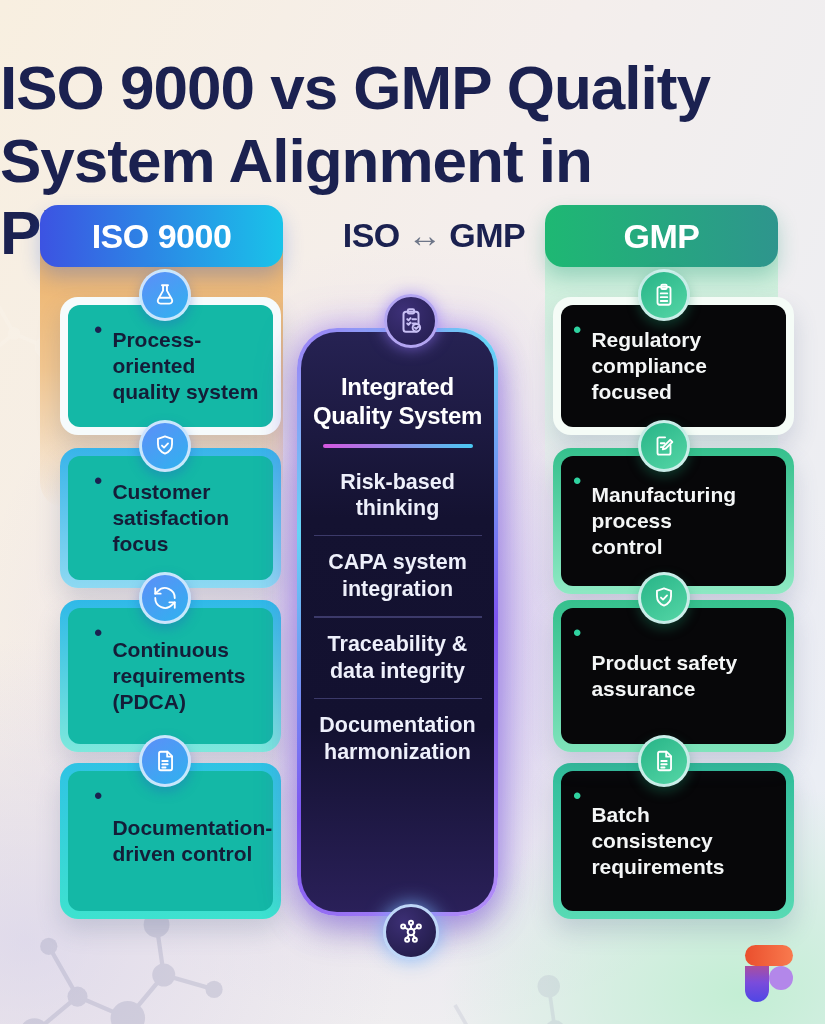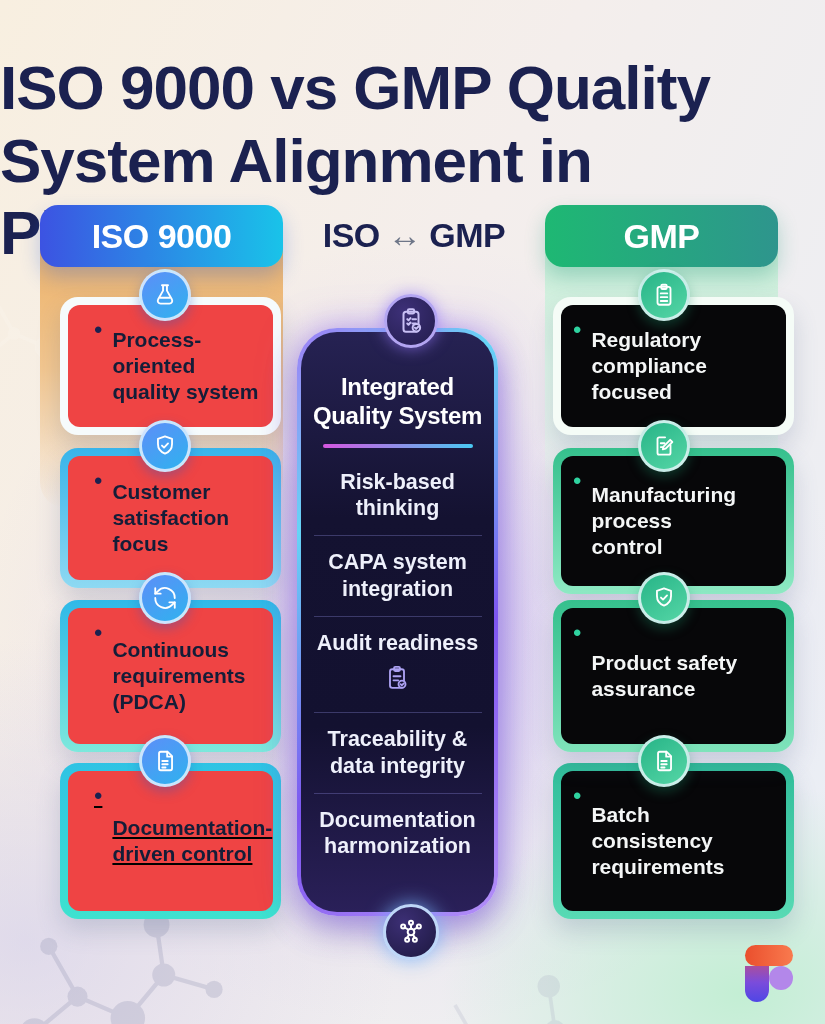--- a/index.html
+++ b/index.html
@@ -28,45 +28,45 @@
   .col-header{position:absolute;top:205px;height:62px;border-radius:18px;
     display:flex;align-items:center;justify-content:center;
     color:#fff;font-size:34px;font-weight:bold;letter-spacing:-.5px;}
   .col-header.iso{left:40px;width:243px;
     background:linear-gradient(90deg,#3c53e2,#19c3e9);
     box-shadow:0 10px 20px rgba(45,100,220,.30);}
   .col-header.gmp{left:545px;width:233px;
     background:linear-gradient(90deg,#1eb873,#2e958d);
     box-shadow:0 10px 20px rgba(30,150,120,.30);}
   .mid-header{position:absolute;top:216px;left:283px;width:262px;text-align:center;
-    font-size:34px;font-weight:bold;color:#1b2150;letter-spacing:-.5px;}
+    font-size:34px;font-weight:bold;color:#1b2150;letter-spacing:-.5px;padding-left:20px;}
   .mid-header .arrow{color:#6e7688;font-weight:bold;padding:0 8px;}
 
   
   .badge{position:absolute;width:46px;height:46px;border-radius:50%;
     display:flex;align-items:center;justify-content:center;z-index:5;
     border:3px solid rgba(240,248,255,.78);}
   .badge.blue{background:linear-gradient(145deg,#5d8ef8,#2fb2ef);box-shadow:0 5px 12px rgba(40,90,200,.35);}
   .badge.green{background:linear-gradient(145deg,#27b487,#55d6a6);box-shadow:0 5px 12px rgba(25,140,100,.35);}
   .bx1{top:269px;} .bx2{top:420px;} .bx3{top:572px;} .bx4{top:735px;}
   .lcx{left:139px;} .rcx{left:638px;}
 
   
   .card{position:absolute;border-radius:18px;padding:8px;z-index:2;
     box-shadow:0 12px 24px rgba(70,90,130,.20);}
   .card-inner{width:100%;height:100%;border-radius:12px;box-sizing:border-box;
     display:flex;align-items:center;padding:10px 14px 10px 22px;}
   .lcard{left:60px;width:205px;}
   .rcard{left:553px;width:225px;}
-  .lcard .card-inner{background:#ef4444;padding-left:26px;}
+  .lcard .card-inner{background:#14b8a6;padding-left:26px;}
   .rcard .card-inner{background:#070709;padding-left:12px;}
   .lc1{top:297px;height:122px;background:#f6fbfc;}
   .lc2{top:448px;height:124px;background:linear-gradient(180deg,#38b4ea,#8ed9f2);}
   .lc3{top:600px;height:136px;background:linear-gradient(180deg,#2fb9e8,#7de8dc);}
-  .lc4{top:763px;height:140px;background:linear-gradient(180deg,#2fc3e4,#3ee2cf);text-decoration:underline;}
+  .lc4{top:763px;height:140px;background:linear-gradient(180deg,#2fc3e4,#3ee2cf);}
   .rc1{top:297px;height:122px;background:#f5fcf7;}
   .rc2{top:448px;height:130px;background:linear-gradient(180deg,#35c08d,#8feac4);}
   .rc3{top:600px;height:136px;background:linear-gradient(180deg,#35c08d,#7fe3bb);}
   .rc4{top:763px;height:140px;background:linear-gradient(180deg,#30bd9a,#58dab4);}
   .bullet{font-size:24px;line-height:1;margin-right:10px;align-self:flex-start;padding-top:3px;}
   .bullet::before{content:"\2022";}
   .lcard .bullet{color:#1b2150;}
   .rcard .bullet{color:#2fd3a0;}
   .card-text{font-size:21px;font-weight:bold;line-height:1.24;}
   .lcard .card-text{color:#141d38;}
@@ -290,32 +290,20 @@
       <div class="panel-title pre">Integrated
 Quality System</div>
       <div class="panel-divider"></div>
       <div class="panel-items">
         <div class="p-item pre">Risk-based
 thinking</div>
         <div class="p-sep"></div>
         <div class="p-item pre">CAPA system
 integration</div>
         <div class="p-sep"></div>
-        <div class="p-item">
-          <span class="pre">Audit readiness</span>
-          <span class="item-icon">
-            <svg width="28" height="28" viewBox="0 0 24 24" fill="none" stroke="#aca1f2" stroke-width="1.6" stroke-linecap="round" stroke-linejoin="round">
-              <rect x="6" y="4.5" width="12" height="16" rx="2"></rect>
-                <rect x="9.5" y="2.5" width="5" height="3.5" rx="1"></rect>
-              <path d="M9 10.5h6M9 14h4"></path>
-              <circle cx="16.3" cy="17.3" r="3" fill="#141231"></circle>
-                <path d="M15.1 17.3l1 1 1.7-1.7"></path>
-            </svg>
-          </span>
-        </div>
         <div class="p-sep"></div>
         <div class="p-item pre">Traceability &amp;
 data integrity</div>
         <div class="p-sep"></div>
         <div class="p-item pre">Documentation
 harmonization</div>
       </div>
     </div>
   </div>
   <div class="panel-badge">

